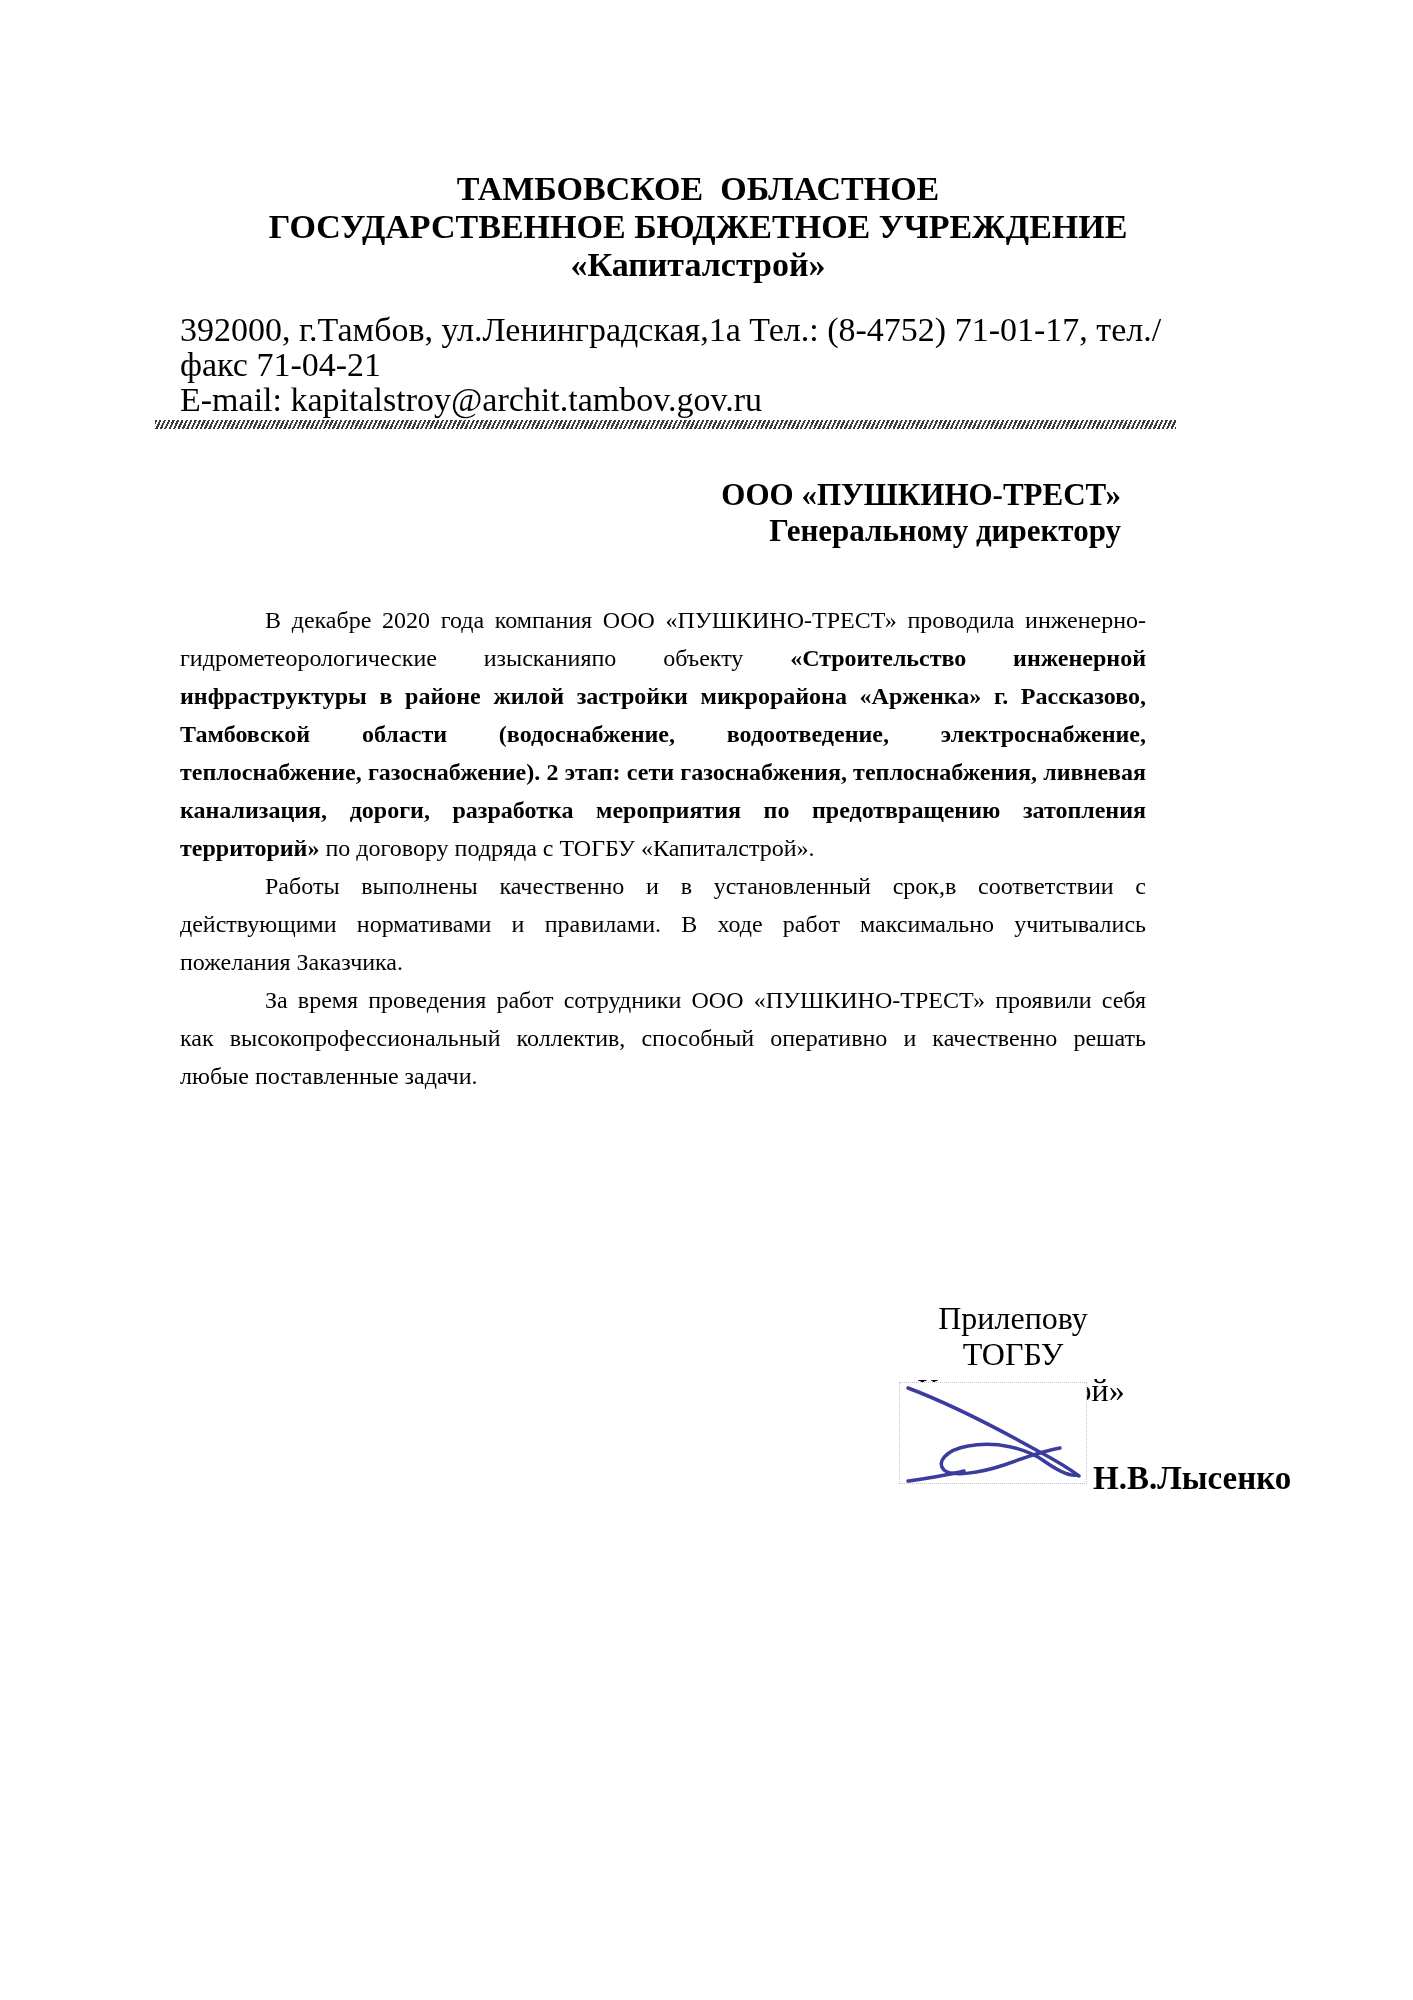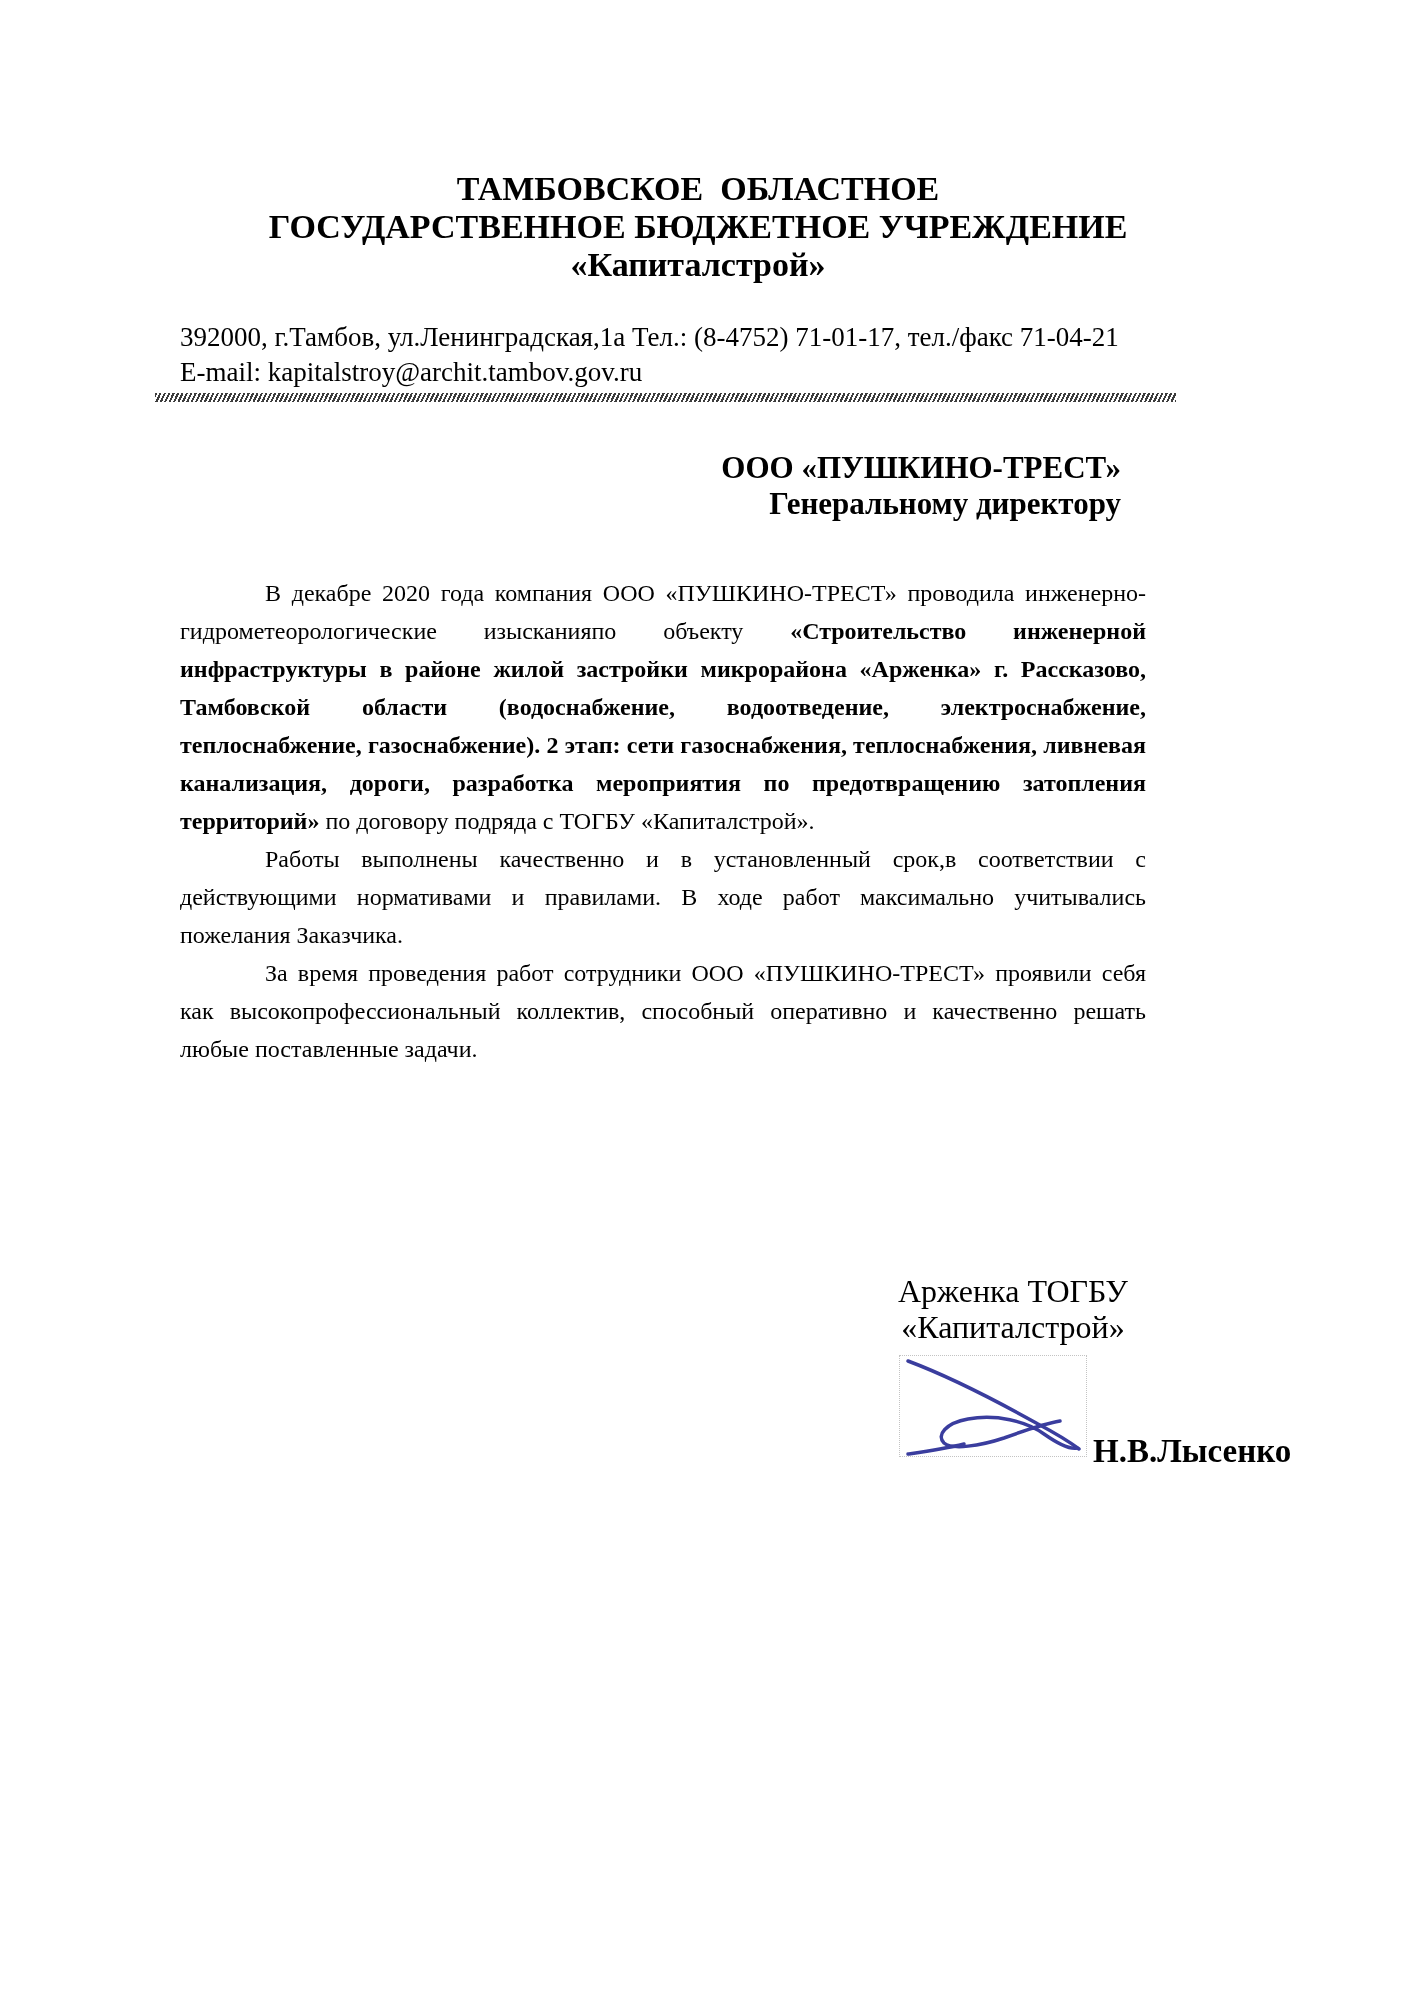--- a/index.html
+++ b/index.html
@@ -22,22 +22,22 @@
   .org-title {
     text-align: center;
     padding-left: 40px;
     font-weight: 700;
     font-size: 34px;
     line-height: 38px;
   }
   .org-line { white-space: pre-wrap; }
 
   .contacts {
-    margin-top: 36px;
-    font-size: 27px;
+    margin-top: 28px;
+    font-size: 34px;
     line-height: 35px;
   }
 
   .divider {
     height: 9px;
     margin-left: -25px;
     margin-top: 3px;
     background: repeating-linear-gradient(
       115deg,
       #3c3c3c 0px, #3c3c3c 2px,
@@ -129,21 +129,21 @@
   </div>
 
   <main class="letter-body">
       <p><span>В декабре 2020 года компания ООО «ПУШКИНО-ТРЕСТ» проводила инженерно-гидрометеорологические изысканияпо объекту </span><span class="b">«Строительство инженерной инфраструктуры в районе жилой застройки микрорайона «Арженка» г. Рассказово, Тамбовской области (водоснабжение, водоотведение, электроснабжение, теплоснабжение, газоснабжение). 2 этап: сети газоснабжения, теплоснабжения, ливневая канализация, дороги, разработка мероприятия по предотвращению затопления территорий»</span><span> по договору подряда с ТОГБУ «Капиталстрой».</span></p>
       <p><span>Работы выполнены качественно и в установленный срок,в соответствии с действующими нормативами и правилами. В ходе работ максимально учитывались пожелания Заказчика.</span></p>
       <p><span>За время проведения работ сотрудники ООО «ПУШКИНО-ТРЕСТ» проявили себя как высокопрофессиональный коллектив, способный оперативно и качественно решать любые поставленные задачи.</span></p>
     </main>
 
   <div class="sig-area">
     <div class="sig-role">
-      <div>Арженка ТОГБУ</div>
+      <div>Прилепову ТОГБУ</div>
       <div>«Капиталстрой»</div>
     </div>
 
     <div class="sig-box">
       <svg viewBox="0 0 186 100" xmlns="http://www.w3.org/2000/svg">
         <path d="M 8 5 C 48 20 95 44 138 68 C 155 77 171 87 179 93" fill="none" stroke-width="3.5" stroke-linecap="round" stroke="#3a3d9e"></path>
         <path d="M 177 92 C 168 94 154 85 144 78 C 126 65 96 58 68 63 C 46 67 36 79 44 87 C 52 94 80 90 104 82 C 126 74 148 67 160 65" fill="none" stroke-width="3.5" stroke-linecap="round" stroke="#3a3d9e"></path>
         <path d="M 64 88 C 44 93 22 96 8 98" fill="none" stroke-width="3.5" stroke-linecap="round" stroke="#3a3d9e"></path>
       </svg>
     </div>

